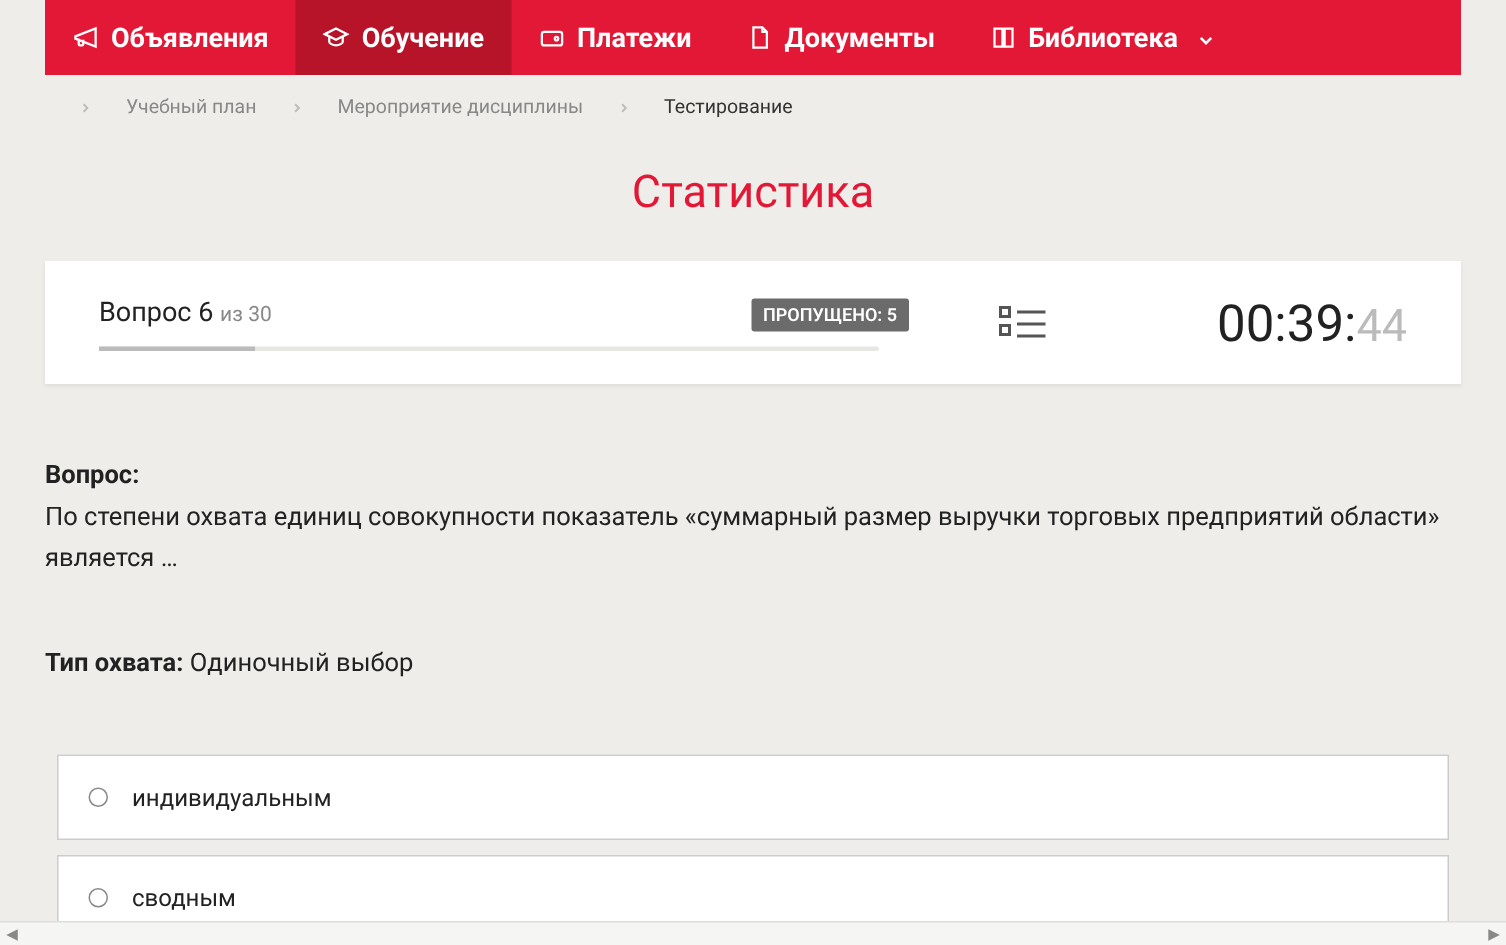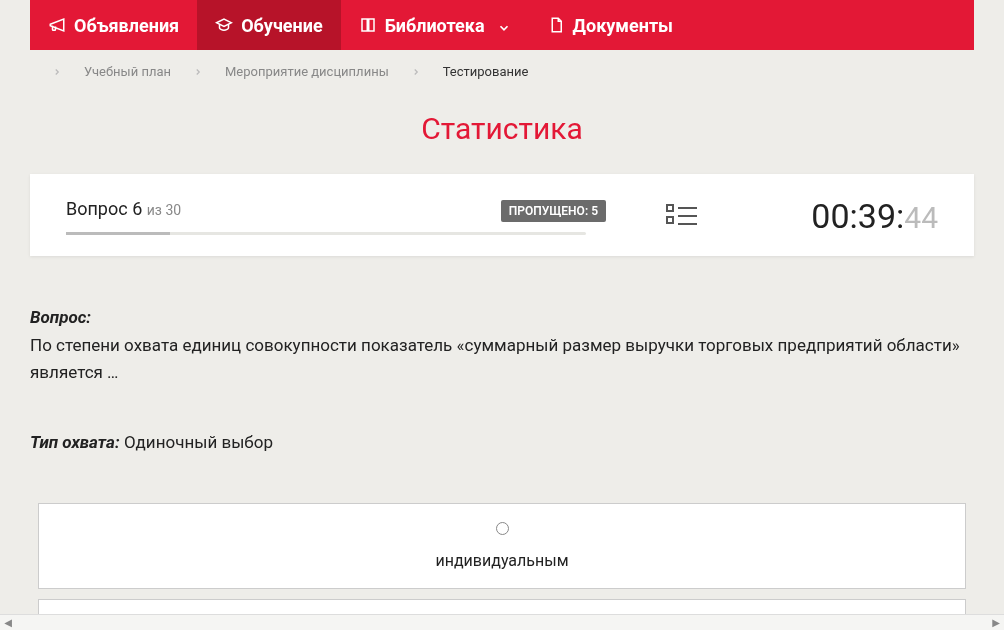--- a/index.html
+++ b/index.html
@@ -154,21 +154,20 @@
       color: #bbb;
       font-size: 30px;
     }
     .question-block {
       margin-top: 48px;
       color: #222;
       font-size: 17px;
       line-height: 1.55;
     }
     .label-bold {
-      font-style: italic;
       font-weight: 700;
     }
     .question-text {
       margin-top: 2px;
     }
     .answer-type {
       margin-top: 44px;
     }
     .options {
       margin-top: 48px;
@@ -176,21 +175,20 @@
     }
     .option-row {
       border: 1px solid #ccc;
       background: #fff;
       padding: 18px 20px;
       margin-bottom: 10px;
       display: flex;
       align-items: center;
       gap: 16px;
       cursor: pointer;
-      flex-direction: column;
     }
     .radio-circle {
       width: 13px;
       height: 13px;
       border: 1px solid #888;
       border-radius: 50%;
       flex-shrink: 0;
     }
     .option-label {
       font-size: 16px;
@@ -242,38 +240,47 @@
           <svg viewBox="0 0 24 24" fill="none" stroke="currentColor" stroke-width="2">
               <path d="M2 9l10-5 10 5-10 5L2 9z"></path>
               <path d="M6 11v5c0 1 3 3 6 3s6-2 6-3v-5"></path>
             </svg>
         </span>
         <span>Обучение</span>
       </div>
       <div class="nav-item">
         <span class="nav-icon">
           <svg viewBox="0 0 24 24" fill="none" stroke="currentColor" stroke-width="2">
+              <rect x="3" y="7" width="18" height="12" rx="2"></rect>
+              <circle cx="16" cy="13" r="1.5"></circle>
+            </svg>
+        </span>
+        <span>Платежи</span>
+      </div>
+      <div class="nav-item">
+        <span class="nav-icon">
+          <svg viewBox="0 0 24 24" fill="none" stroke="currentColor" stroke-width="2">
+              <path d="M7 3h8l4 4v14H7V3z"></path>
+              <path d="M15 3v4h4"></path>
+            </svg>
+        </span>
+        <span>Документы</span>
+      </div>
+      <div class="nav-item">
+        <span class="nav-icon">
+          <svg viewBox="0 0 24 24" fill="none" stroke="currentColor" stroke-width="2">
               <path d="M4 4h7v16H4zM13 4h7v16h-7z"></path>
             </svg>
         </span>
         <span>Библиотека</span>
         <span class="chevron-down">
           <svg viewBox="0 0 24 24" fill="none" stroke="currentColor" stroke-width="3">
               <path d="M6 9l6 6 6-6"></path>
             </svg>
         </span>
-      </div>
-      <div class="nav-item">
-        <span class="nav-icon">
-          <svg viewBox="0 0 24 24" fill="none" stroke="currentColor" stroke-width="2">
-              <path d="M7 3h8l4 4v14H7V3z"></path>
-              <path d="M15 3v4h4"></path>
-            </svg>
-        </span>
-        <span>Документы</span>
       </div>
     </div>
 
     <div class="breadcrumb">
       <a href="#">
         <span class="home-icon">
           <svg viewBox="0 0 24 24" fill="none" stroke="currentColor" stroke-width="2">
               <path d="M3 11l9-8 9 8v10a1 1 0 01-1 1h-5v-6h-6v6H4a1 1 0 01-1-1V11z"></path>
             </svg>
         </span>

